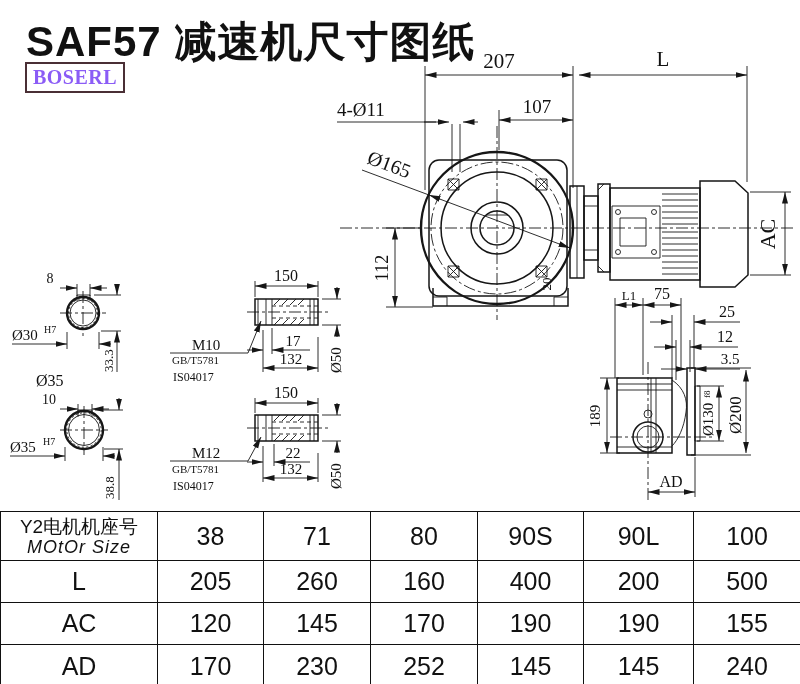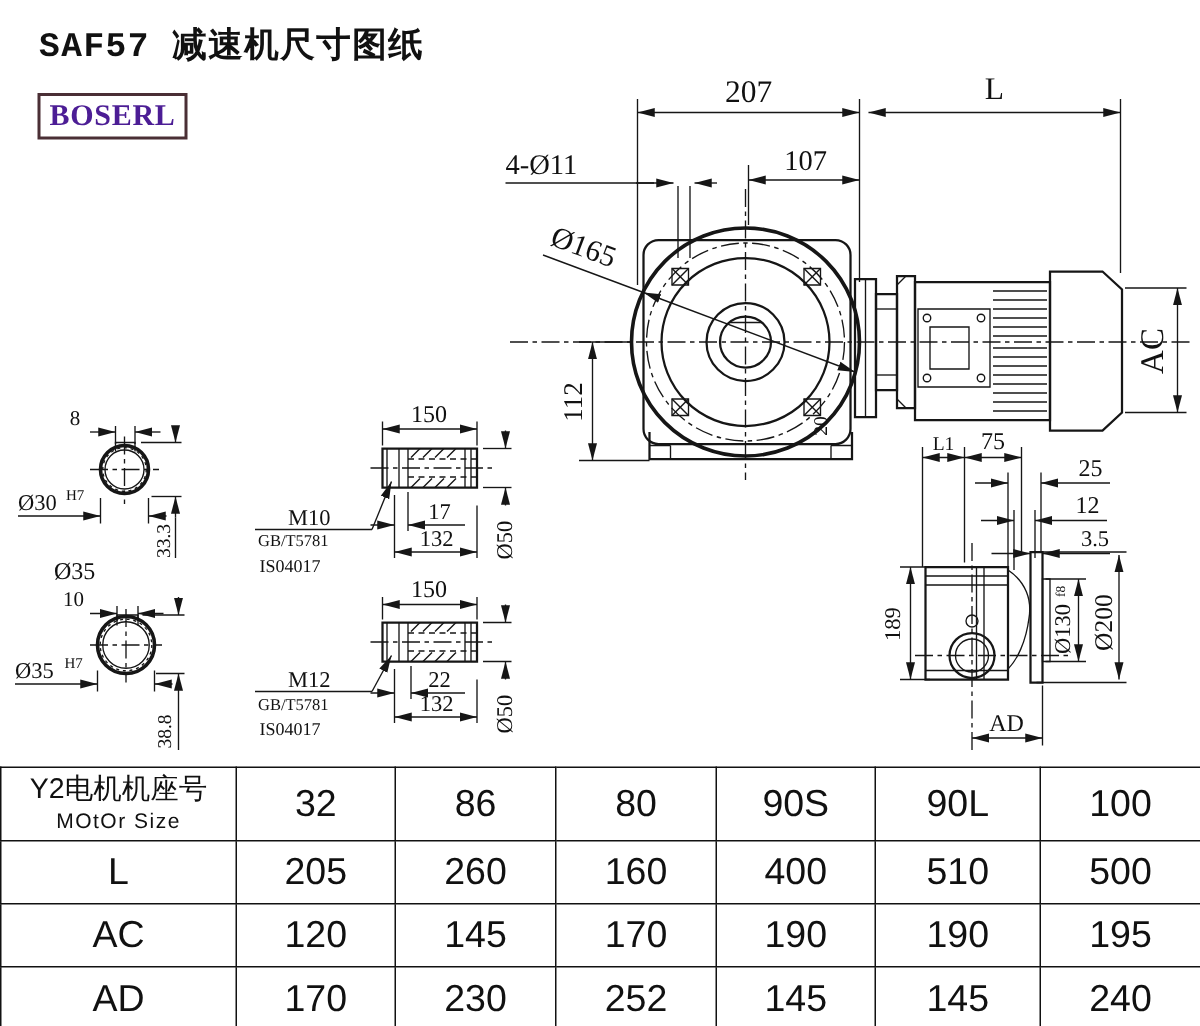--- a/index.html
+++ b/index.html
@@ -1,39 +1,39 @@
 <!DOCTYPE html>
 <html><head>
 <meta charset="utf-8">
 <style>
   html,body{margin:0;padding:0;background:#fff;}
   #stage{position:relative;width:800px;height:684px;background:#fff;overflow:hidden;
          font-family:"Liberation Sans",sans-serif;color:#111;}
-  #title{position:absolute;left:26px;top:14px;font-size:23px;font-weight:bold;
-         letter-spacing:1px;font-family:Liberation Mono, monospace;}
+  #title{position:absolute;left:26px;top:14px;font-size:42px;font-weight:bold;
+         letter-spacing:1px;font-family:Liberation Sans, sans-serif;}
   #logo{position:absolute;left:25px;top:62px;width:96px;height:27px;border:2px solid #4a2f35;
         display:flex;align-items:center;justify-content:center;}
-  #logo span{color:#4c1d95;font-family:"Liberation Serif",serif;font-size:20px;font-weight:bold;letter-spacing:.5px;}
+  #logo span{color:#8b5cf6;font-family:"Liberation Serif",serif;font-size:20px;font-weight:bold;letter-spacing:.5px;}
   svg{position:absolute;left:0;top:0;}
   svg *{vector-effect:non-scaling-stroke;}
   .t,.m,.n,.dl,.cl{stroke:#161616;fill:none;}
   .t{stroke-width:2.4px;}
   .m{stroke-width:1.5px;}
   .n{stroke-width:0.9px;}
   .dl{stroke-width:0.9px;}
   .cl{stroke-width:0.9px;stroke-dasharray:12 3 3 3;}
   text.d{font-family:"Liberation Serif",serif;fill:#111;stroke:none;}
   .mid{text-anchor:middle;}
   
   #spec{position:absolute;left:0;top:511px;width:800px;height:177px;border-collapse:collapse;table-layout:fixed;}
   #spec td{border:1.6px solid #111;text-align:center;vertical-align:middle;
            font-family:"Liberation Sans",sans-serif;font-size:25px;color:#111;padding:0;}
   #spec td.hd{font-size:25px;}
   #spec .cn{font-size:19px;line-height:21px;white-space:nowrap;}
-  #spec .en{font-size:14px;line-height:20px;letter-spacing:1px;white-space:nowrap;}
+  #spec .en{font-size:18px;line-height:20px;letter-spacing:1px;white-space:nowrap;font-style:italic;}
 </style>
 </head>
 <body>
 
 <div id="stage">
 
   <div id="title">SAF57 减速机尺寸图纸</div>
   <div id="logo">
     <span>BOSERL</span>
   </div>
@@ -325,44 +325,44 @@
         <col style="width:106px">
         <col style="width:110px">
         <col style="width:107px">
     </colgroup>
     <tbody>
         <tr style="height:49px">
       <td>
         <div class="cn">Y2电机机座号</div>
         <div class="en">MOtOr Size</div>
       </td>
-      <td class="hd">32</td>
-      <td class="hd">86</td>
+      <td class="hd">38</td>
+      <td class="hd">71</td>
       <td class="hd">80</td>
       <td class="hd">90S</td>
       <td class="hd">90L</td>
       <td class="hd">100</td>
     </tr>
     <tr style="height:42px">
       <td>L</td>
       <td>205</td>
       <td>260</td>
       <td>160</td>
       <td>400</td>
-      <td>510</td>
+      <td>200</td>
       <td>500</td>
     </tr>
     <tr style="height:42px">
       <td>AC</td>
       <td>120</td>
       <td>145</td>
       <td>170</td>
       <td>190</td>
       <td>190</td>
-      <td>195</td>
+      <td>155</td>
     </tr>
     <tr style="height:43px">
       <td>AD</td>
       <td>170</td>
       <td>230</td>
       <td>252</td>
       <td>145</td>
       <td>145</td>
       <td>240</td>
     </tr>

